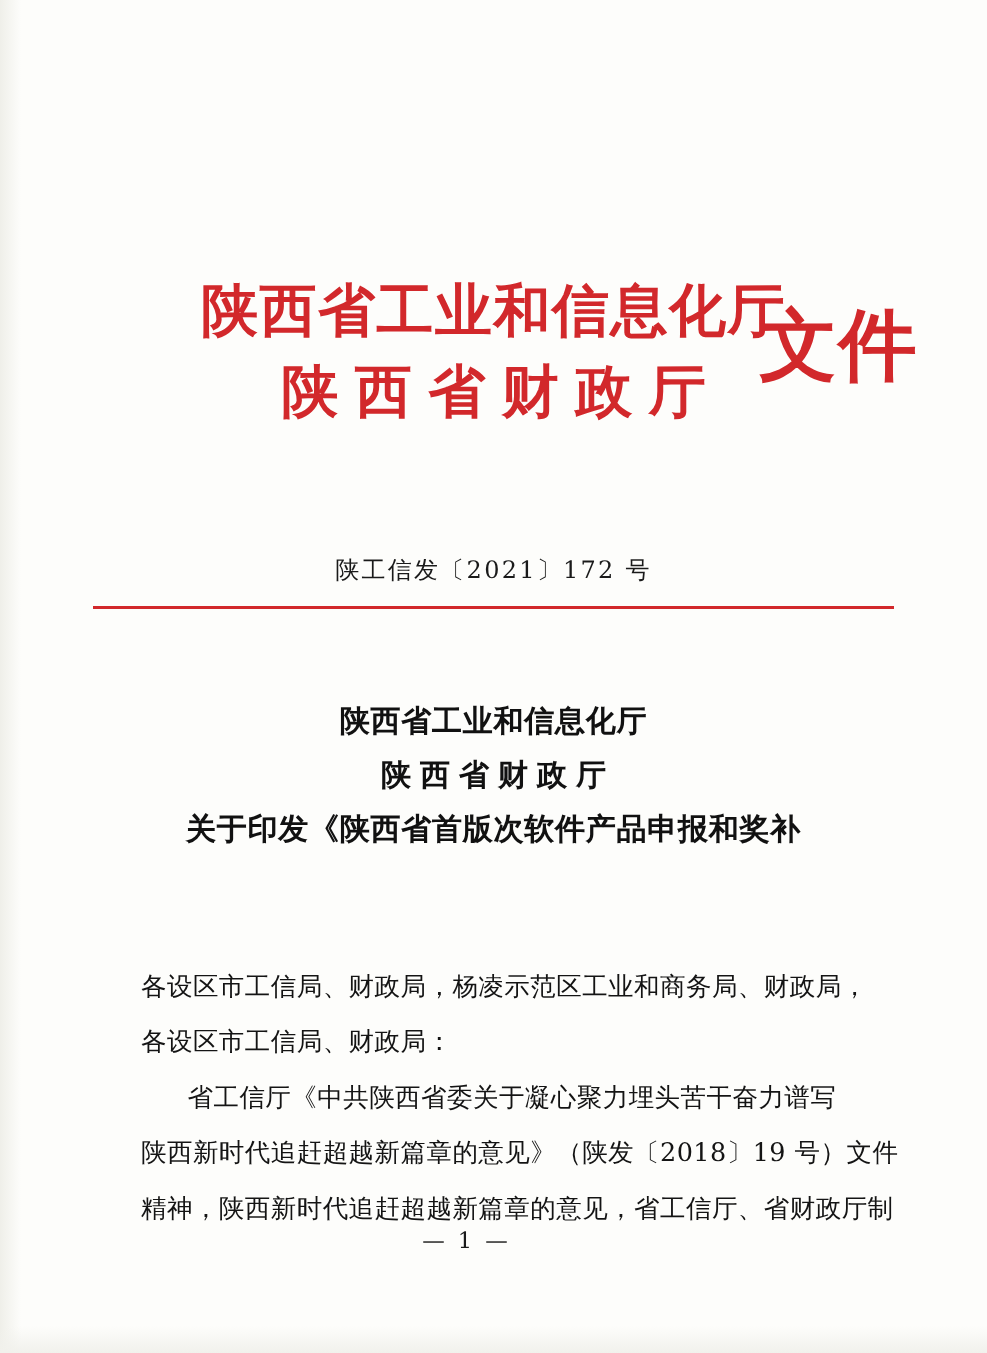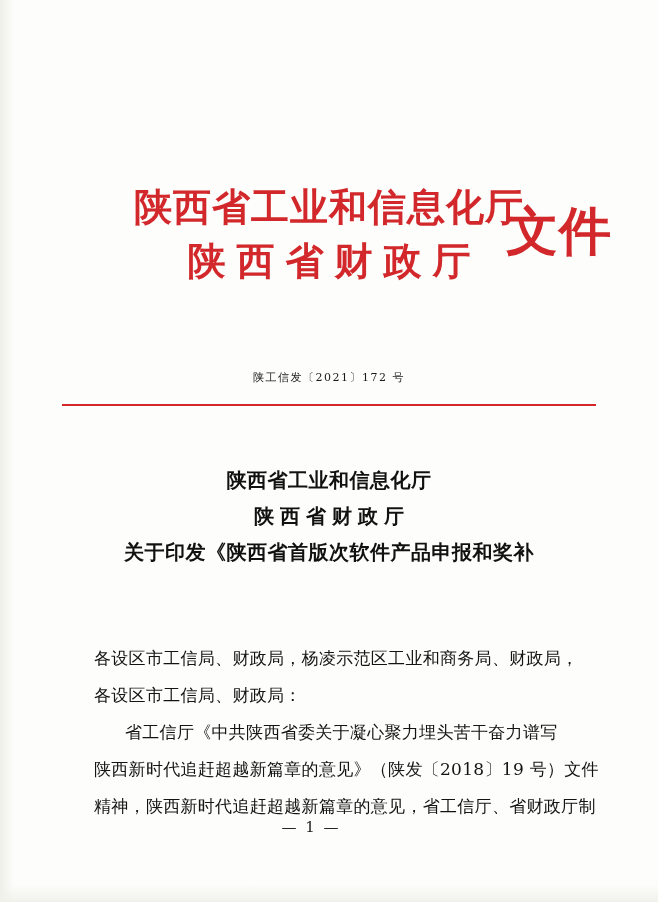--- a/index.html
+++ b/index.html
@@ -63,21 +63,21 @@
   }
 
   
   .docnum {
     position: absolute;
     left: 0;
     top: 370px;
     width: 658px;
     text-align: center;
     font-family: "DejaVu Serif", serif;
-    font-size: 11px;
+    font-size: 16px;
     letter-spacing: 1.5px;
     color: #1a1a1a;
   }
 
   
   .redrule {
     position: absolute;
     left: 62px;
     top: 404px;
     width: 534px;

